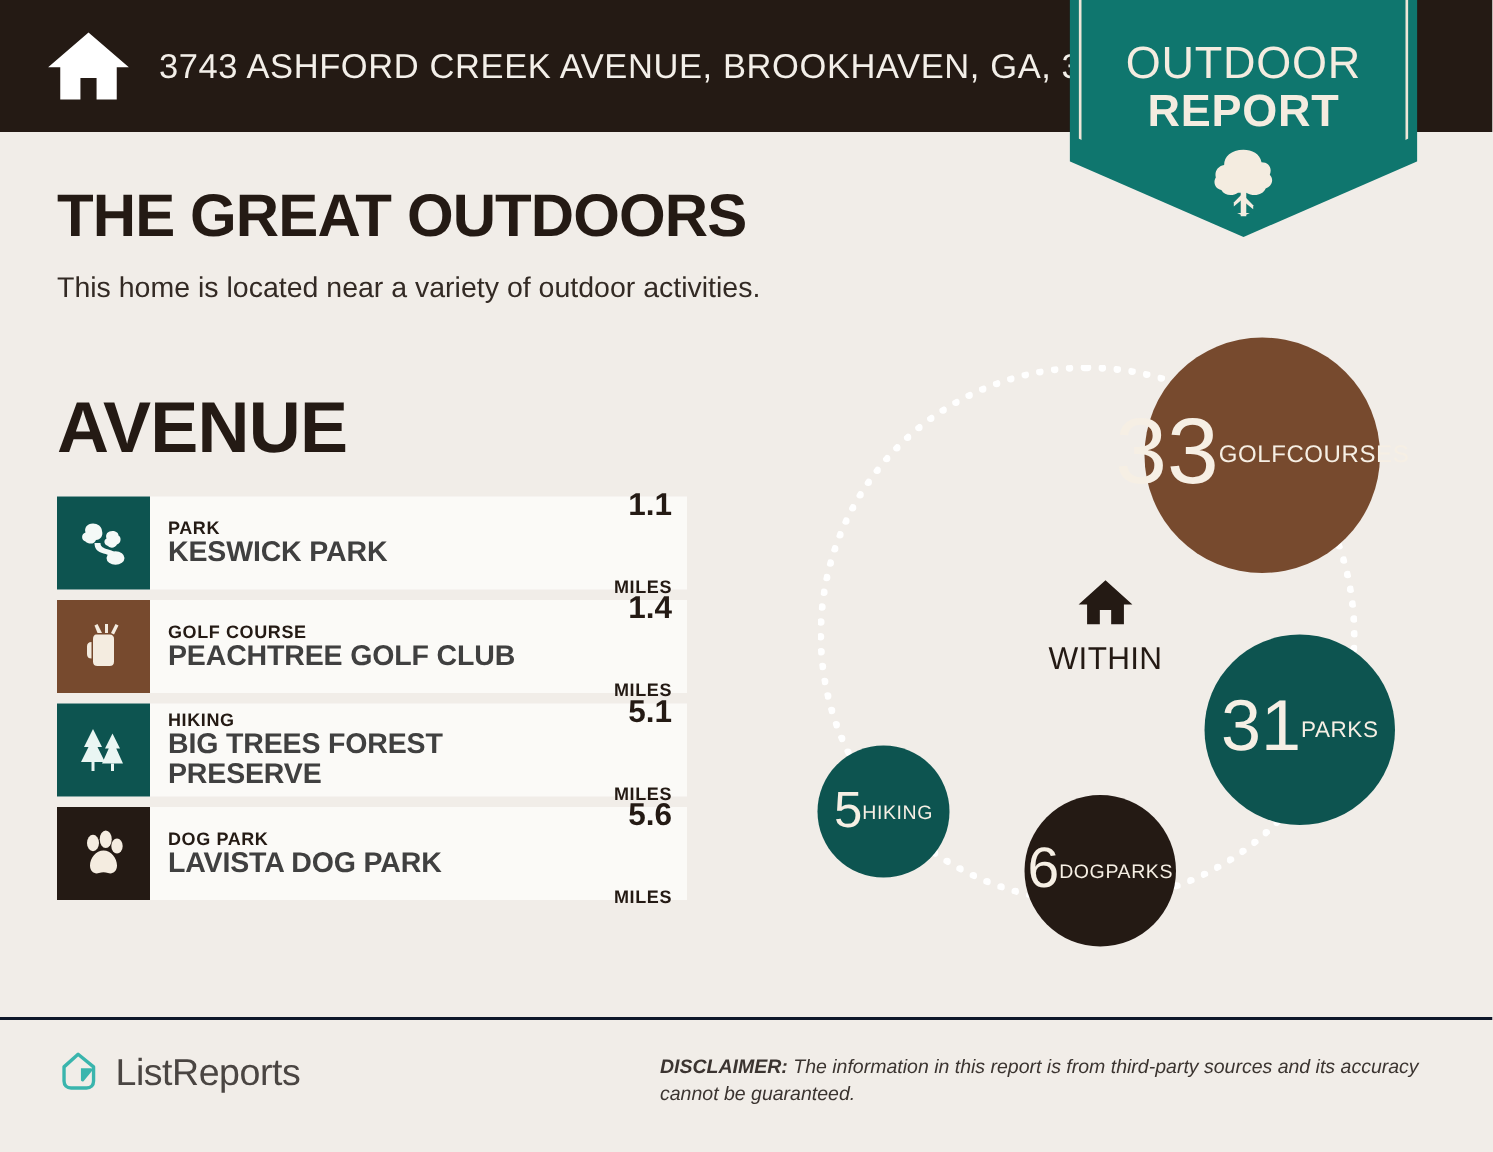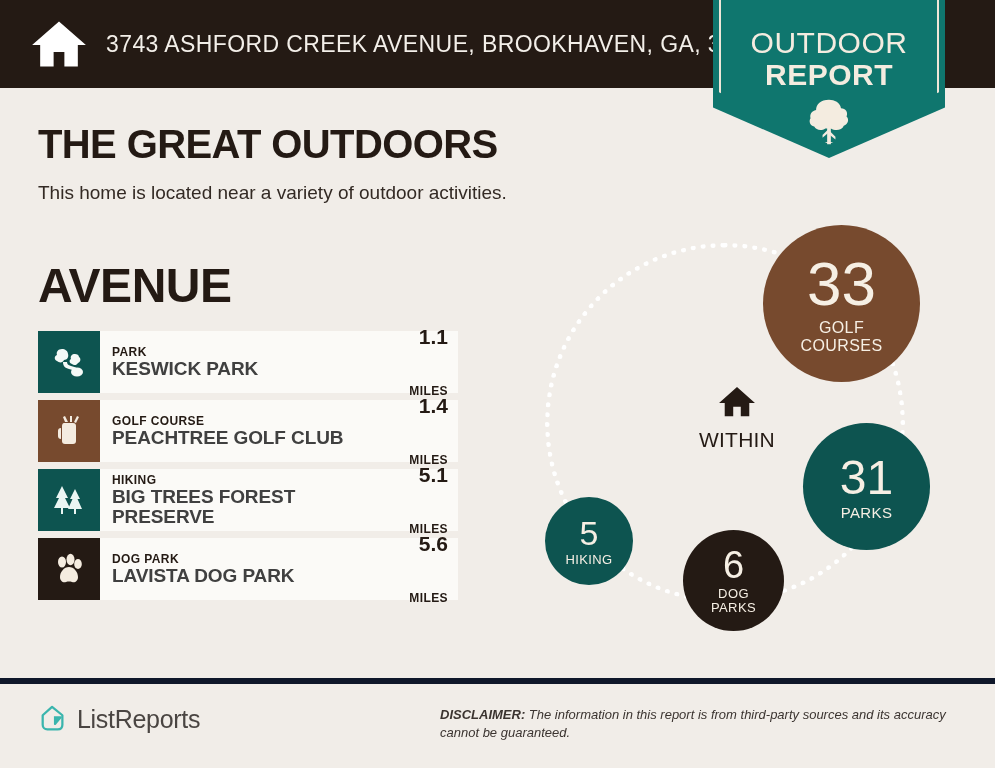--- a/index.html
+++ b/index.html
@@ -177,21 +177,21 @@
     position: absolute;
     left: 30px; top: 18px;
     width: 360px; height: 360px;
     border-radius: 50%;
     border: 5px dotted #ffffff;
   }
   .circ {
     position: absolute;
     border-radius: 50%;
     display: flex;
-    flex-direction: column;
+    flex-direction: row;
     align-items: center;
     justify-content: center;
     color: #f6efe4;
     text-align: center;
     line-height: 1;
   }
   .circ .num { font-weight: 400; }
   .circ .lbl { font-weight: 400; letter-spacing: 0.4px; }
 
   .c-golf {
@@ -239,21 +239,21 @@
     line-height: 25px;
     letter-spacing: 0.2px;
   }
   .center-l2 { font-weight: 700; }
 
   
   .footer {
     position: absolute;
     left: 0; bottom: 0;
     width: 995px; height: 90px;
-    border-top: 6px solid #0f172a;
+    border-top: 2px solid #0f172a;
   }
   .logo {
     position: absolute;
     left: 38px; top: 20px;
     display: flex;
     align-items: center;
   }
   .logo svg { width: 30px; height: 30px; }
   .logo-text {
     margin-left: 9px;

